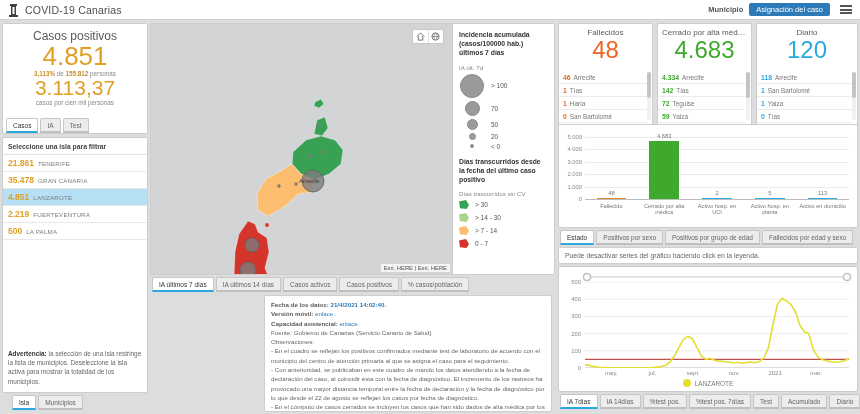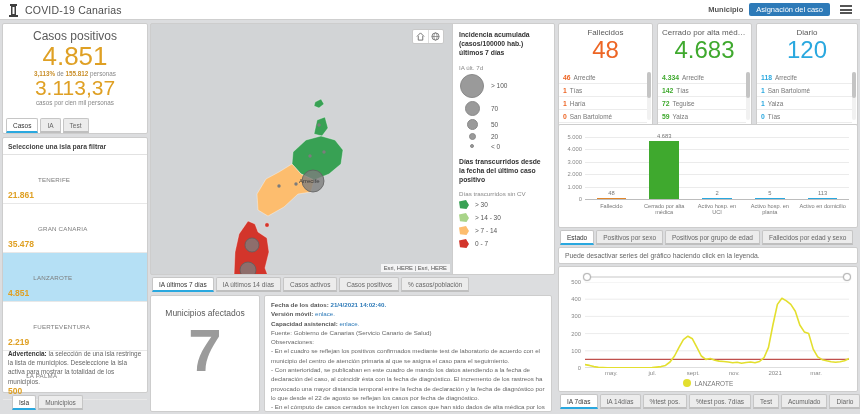--- a/index.html
+++ b/index.html
@@ -39,21 +39,21 @@
   #p-positivos .pp-cap { font-size:6.3px; color:#888; }
   #positivos-tabs { left:3px; bottom:0; }
 
   
   #p-islands { left:2px; top:137px; width:146px; height:256px; }
   #p-islands .isl-header { font-size:6.8px; font-weight:bold; color:#444; padding:5px 5px 4px 5px;
                            border-bottom:1px solid #e2e2e2; }
   .island-row { display:flex; align-items:center; gap:4px; padding:3px 5px; border-bottom:1px solid #e8e8e8;
                 cursor:pointer; }
   .island-row.selected { background:#b5e0f5; }
-  .island-row .num { font-size:8.5px; font-weight:bold; color:#dfa024;margin-top:32px; }
+  .island-row .num { font-size:8.5px; font-weight:bold; color:#dfa024; }
   .island-row .nm { font-size:6.2px; color:#7c7c7c; letter-spacing:.2px; }
   #isl-warning { position:absolute; left:0; right:0; bottom:2px; padding:4px 5px; font-size:6.4px; color:#666;
                  line-height:1.45; }
   #isl-warning b { color:#333; }
   #island-tabs { left:12px; top:395px; }
 
   
   #p-map { left:150px; top:23px; width:405px; height:252px; background:#d2d4d6; overflow:hidden; }
   #map-svg { position:absolute; left:0; top:0; }
   #map-ctrl { position:absolute; right:110px; top:5px; width:32px; height:15px; background:#fff;
@@ -301,24 +301,20 @@
     </div>
   </div>
   <div class="tabstrip" id="map-tabs">
       <div class="tab active">IA últimos 7 días</div>
       <div class="tab">IA últimos 14 días</div>
       <div class="tab">Casos activos</div>
       <div class="tab">Casos positivos</div>
       <div class="tab">% casos/población</div>
     </div>
 
-  <div class="panel" id="p-muni">
-    <div class="mu-title">Municipios afectados</div>
-    <div class="mu-big">7</div>
-  </div>
 
   <div class="panel" id="p-info">
     <div class="ln"><b>Fecha de los datos: </b><span class="val">21/4/2021 14:02:40.</span></div>
     <div class="ln"><b>Versión móvil: </b><a href="#">enlace.</a></div>
     <div class="ln"><b>Capacidad asistencial: </b><a href="#">enlace.</a></div>
     <div class="ln">Fuente: Gobierno de Canarias (Servicio Canario de Salud)</div>
     <div class="ln">Observaciones:</div>
     <div class="ln">- En el cuadro se reflejan los positivos confirmados mediante test de laboratorio de acuerdo con el municipio del centro de atención primaria al que se asigna el caso para el seguimiento.</div>
     <div class="ln">- Con anterioridad, se publicaban en este cuadro de mando los datos atendiendo a la fecha de declaración del caso, al coincidir ésta con la fecha de diagnóstico. El incremento de los rastreos ha provocado una mayor distancia temporal entre la fecha de declaración y la fecha de diagnóstico por lo que desde el 22 de agosto se reflejan los casos por fecha de diagnóstico.</div>
     <div class="ln">- En el cómputo de casos cerrados se incluyen los casos que han sido dados de alta médica por los médicos correspondientes y cuyo caso ha sido revisado y cerrado por la autoridad epidemiológica.</div>

